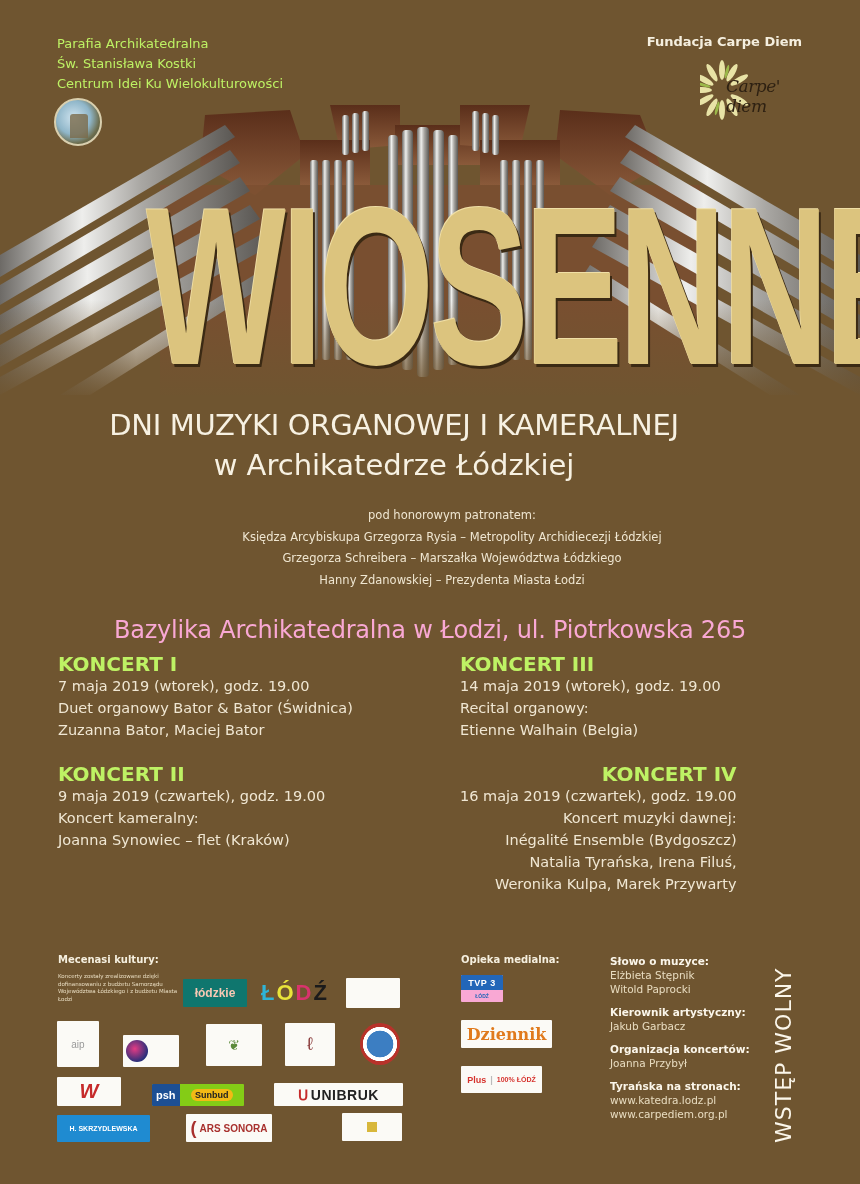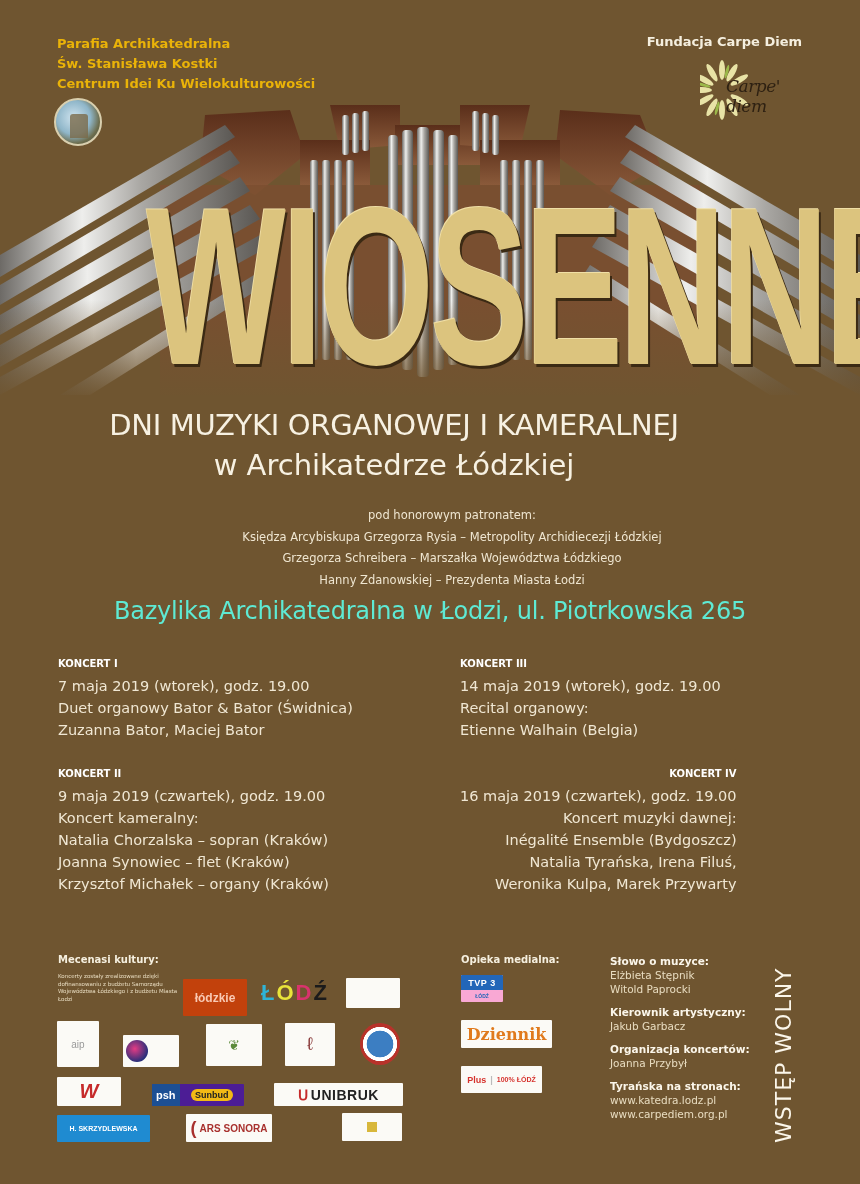--- a/index.html
+++ b/index.html
@@ -6,21 +6,21 @@
   html, body { width: 860px; height: 1184px; overflow: hidden; }
   body {
     background: #6f5530;
     font-family: "DejaVu Sans", sans-serif;
     color: #f4ecd8;
     position: relative;
   }
   .poster { position: absolute; left: 0; top: 0; width: 860px; height: 1184px; background: #6f5530; overflow: hidden; }
 
   
-  .org-left { position: absolute; left: 57px; top: 34px; font-size: 13px; font-weight: bold; line-height: 20px; color: #eab308; }
+  .org-left { position: absolute; left: 57px; top: 34px; font-size: 13px; font-weight: normal; line-height: 20px; color: #bef264; }
   .org-right { position: absolute; right: 58px; top: 34px; font-size: 13px; font-weight: bold; color: #f5efdf; }
   .parish-emblem { position: absolute; left: 54px; top: 98px; width: 48px; height: 48px; border-radius: 50%;
     background: radial-gradient(circle at 40% 40%, #cfe3ee 0%, #8fb6c9 45%, #6b6b4a 70%, #3e5c6e 100%);
     border: 2px solid #d9cfae; }
   .parish-emblem::after { content:""; position:absolute; left:14px; top:14px; width:18px; height:24px; background:#7a6a4a; border-radius:3px 3px 0 0; opacity:.8; }
   .carpe-logo { position: absolute; left: 700px; top: 58px; width: 110px; height: 66px; }
   .carpe-sun { position:absolute; left:0; top:0; width:66px; height:66px; }
   .carpe-text { position:absolute; left:26px; top:18px; font-family:"DejaVu Serif", serif; font-style: italic; font-size: 17px; color:#2e2112; letter-spacing:-0.5px; }
 
   
@@ -33,48 +33,48 @@
     font-family: "Liberation Sans", sans-serif; font-weight: bold; font-size: 224px; line-height: 200px;
     color: #dcc47e; letter-spacing: -6px; transform: scaleX(0.66); transform-origin: center top;
     text-shadow: 3px 3px 0 #3b2a14, -1px -1px 0 #f0dfa6; }
 
   .subtitle { position: absolute; left: 0; width: 788px; text-align: center; color: #f7f1e2; }
   .subtitle.l1 { top: 408px; font-size: 29px; letter-spacing: -0.3px; }
   .subtitle.l2 { top: 448px; font-size: 29px; }
 
   .patron { position: absolute; left: 0; top: 505px; width: 860px; text-align: center; font-size: 11.5px; line-height: 21.5px; color: #efe6d1; padding-left: 44px; }
 
-  .venue { position: absolute; left: 0; top: 597px; width: 860px; text-align: center; font-size: 24px; color: #5eead4; letter-spacing: -0.2px; }
+  .venue { position: absolute; left: 0; top: 616px; width: 860px; text-align: center; font-size: 24px; color: #f9a8d4; letter-spacing: -0.2px; }
 
   
   .concert { position: absolute; font-size: 14.5px; line-height: 22px; color: #f0e7d3; }
-  .concert .c-title { font-weight: bold; font-size: 10px; color: #ffffff; }
+  .concert .c-title { font-weight: bold; font-size: 20px; color: #bef264; }
   .c1 { left: 58px; top: 653px; }
   .c2 { left: 58px; top: 763px; }
   .c3 { left: 460px; top: 653px; }
   .c4 { left: 460px; top: 763px; text-align: right; }
 
   
   .sec-label { position: absolute; font-size: 10px; font-weight: bold; color: #f5efdf; }
   .mec-label { left: 58px; top: 954px; }
   .mec-note { position: absolute; left: 58px; top: 973px; width: 120px; font-size: 5.5px; line-height: 7.5px; color: #e8dcc0; }
   .logo { position: absolute; background: #fbfaf6; border-radius: 1px; font-family: "Liberation Sans", sans-serif; display:flex; align-items:center; justify-content:center; overflow:hidden; }
-  .logo-lodzkie { left: 183px; top: 979px; width: 64px; height: 37px; background: #c2410c; color: #f9c9b4; font-size: 12px; font-weight: bold; }
+  .logo-lodzkie { left: 183px; top: 979px; width: 64px; height: 28px; background: #0f766e; color: #f9c9b4; font-size: 12px; font-weight: bold; }
   .logo-lodz { left: 255px; top: 976px; width: 80px; height: 34px; background: transparent; font-size: 22px; font-weight: bold; letter-spacing: 2px; }
   .logo-lodz span.a { color: #2fb4d6; } .logo-lodz span.b { color: #e9e43a; } .logo-lodz span.c { color: #d8336d; } .logo-lodz span.d { color: #1b1b1b; }
   .logo-cult { left: 346px; top: 978px; width: 54px; height: 30px; font-size: 4px; color:#555; }
   .logo-app { left: 57px; top: 1021px; width: 42px; height: 46px; color:#9a9a9a; font-size: 10px; }
   .logo-ofs { left: 123px; top: 1035px; width: 56px; height: 32px; }
   .logo-ofs .dot { width: 22px; height: 22px; border-radius: 50%; background: radial-gradient(circle at 40% 40%, #e43b84, #2a2f7a 70%); margin-right: 6px; }
   .logo-ofs .t { font-size: 4px; color:#555; width: 22px; }
   .logo-green { left: 206px; top: 1024px; width: 56px; height: 42px; color:#5b8a3a; font-size: 14px; }
   .logo-ribbon { left: 285px; top: 1023px; width: 50px; height: 43px; color:#8a3b3b; font-size: 18px; }
   .logo-round { left: 360px; top: 1023px; width: 40px; height: 42px; border-radius: 50%; background: radial-gradient(circle, #3c7ec2 0%, #3c7ec2 45%, #fff 47%, #fff 58%, #b8322a 60%, #b8322a 100%); }
   .logo-w { left: 57px; top: 1077px; width: 64px; height: 29px; color:#c62a2a; font-size: 20px; font-weight: bold; font-style: italic; }
-  .logo-psh { left: 152px; top: 1084px; width: 92px; height: 22px; background: #4c1d95; }
+  .logo-psh { left: 152px; top: 1084px; width: 92px; height: 22px; background: #84cc16; }
   .logo-psh .p { background:#1c4f94; color:#fff; font-weight:bold; font-size:11px; height:100%; padding:0 4px; display:flex; align-items:center; }
   .logo-psh .s { flex:1; display:flex; align-items:center; justify-content:center; }
   .logo-psh .s span { background:#f2b915; border-radius: 8px; padding: 1px 4px; font-size: 9px; font-weight: bold; color: #222; }
   .logo-unibruk { left: 274px; top: 1083px; width: 129px; height: 23px; color:#222; font-size: 14px; font-weight: bold; letter-spacing: 0.5px; }
   .logo-unibruk .u { color:#c62a2a; margin-right: 2px; }
   .logo-skrz { left: 57px; top: 1115px; width: 93px; height: 27px; background: #1f8bd1; color: #fff; font-size: 7px; font-weight: bold; }
   .logo-ars { left: 186px; top: 1114px; width: 86px; height: 28px; color: #a8302d; font-size: 10px; font-weight: bold; }
   .logo-ars .arc { color:#a8302d; font-size: 18px; margin-right: 3px; }
   .logo-small { left: 342px; top: 1113px; width: 60px; height: 28px; }
   .logo-small .sq { width: 10px; height: 10px; background:#d8b73b; }
@@ -212,23 +212,21 @@
   <div class="concert c1">
     <div class="c-title">KONCERT I</div>
     <div>7 maja 2019 (wtorek), godz. 19.00</div>
     <div>Duet organowy Bator &amp; Bator (Świdnica)</div>
     <div>Zuzanna Bator, Maciej Bator</div>
   </div>
   <div class="concert c2">
     <div class="c-title">KONCERT II</div>
     <div>9 maja 2019 (czwartek), godz. 19.00</div>
     <div>Koncert kameralny:</div>
-    <div>Natalia Chorzalska – sopran (Kraków)</div>
     <div>Joanna Synowiec – flet (Kraków)</div>
-    <div>Krzysztof Michałek – organy (Kraków)</div>
   </div>
   <div class="concert c3">
     <div class="c-title">KONCERT III</div>
     <div>14 maja 2019 (wtorek), godz. 19.00</div>
     <div>Recital organowy:</div>
     <div>Etienne Walhain (Belgia)</div>
   </div>
   <div class="concert c4">
     <div class="c-title">KONCERT IV</div>
     <div>16 maja 2019 (czwartek), godz. 19.00</div>

